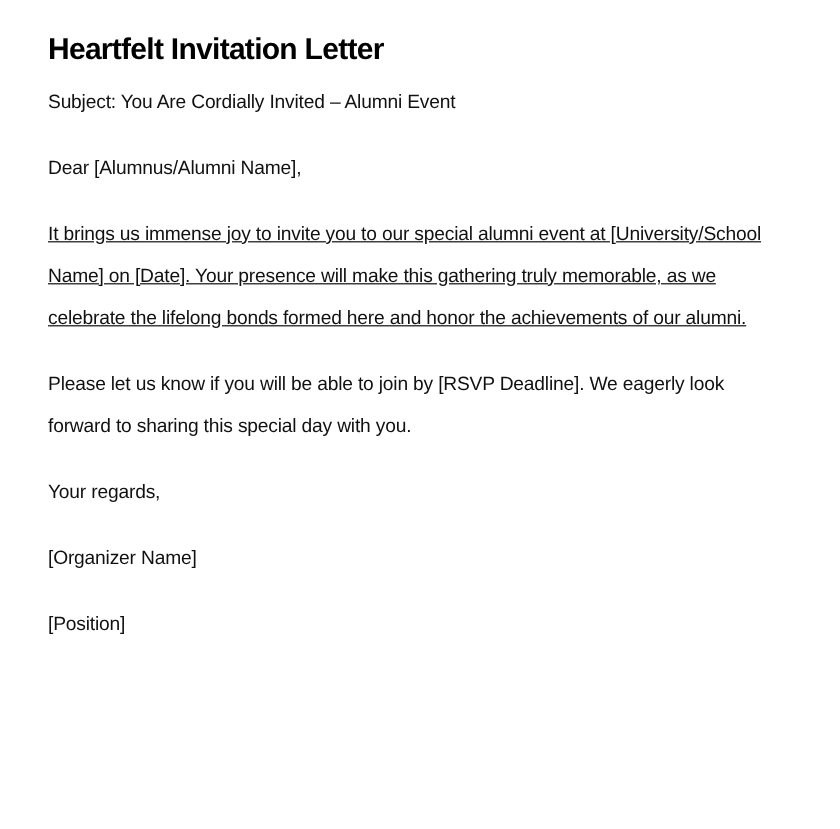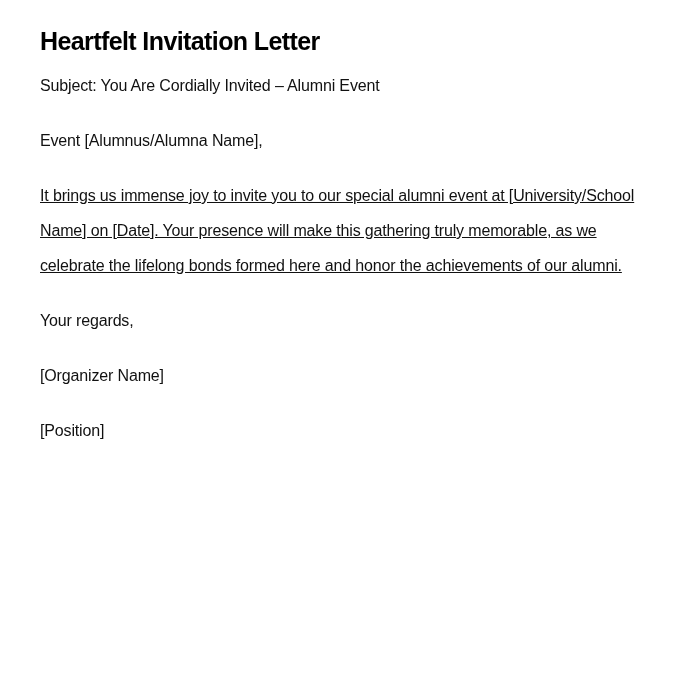--- a/index.html
+++ b/index.html
@@ -42,18 +42,19 @@
     .closing { margin-top: 20px; }
     .sig-name { margin-top: 20px; }
     .sig-pos { margin-top: 20px; }
   </style>
 </head>
 <body>
 
 <div class="doc">
   <h1 class="title">Heartfelt Invitation Letter</h1>
   <p class="para subject">Subject: You Are Cordially Invited – Alumni Event</p>
-  <p class="para greeting">Event [Alumnus/Alumna Name],</p>
+  <p class="para greeting">Dear [Alumnus/Alumni Name],</p>
   <p class="para body1">It brings us immense joy to invite you to our special alumni event at [University/School Name] on [Date]. Your presence will make this gathering truly memorable, as we celebrate the lifelong bonds formed here and honor the achievements of our alumni.</p>
+  <p class="para body2">Please let us know if you will be able to join by [RSVP Deadline]. We eagerly look forward to sharing this special day with you.</p>
   <p class="para closing">Your regards,</p>
   <p class="para sig-name">[Organizer Name]</p>
   <p class="para sig-pos">[Position]</p>
 </div>
 
 </body></html>

